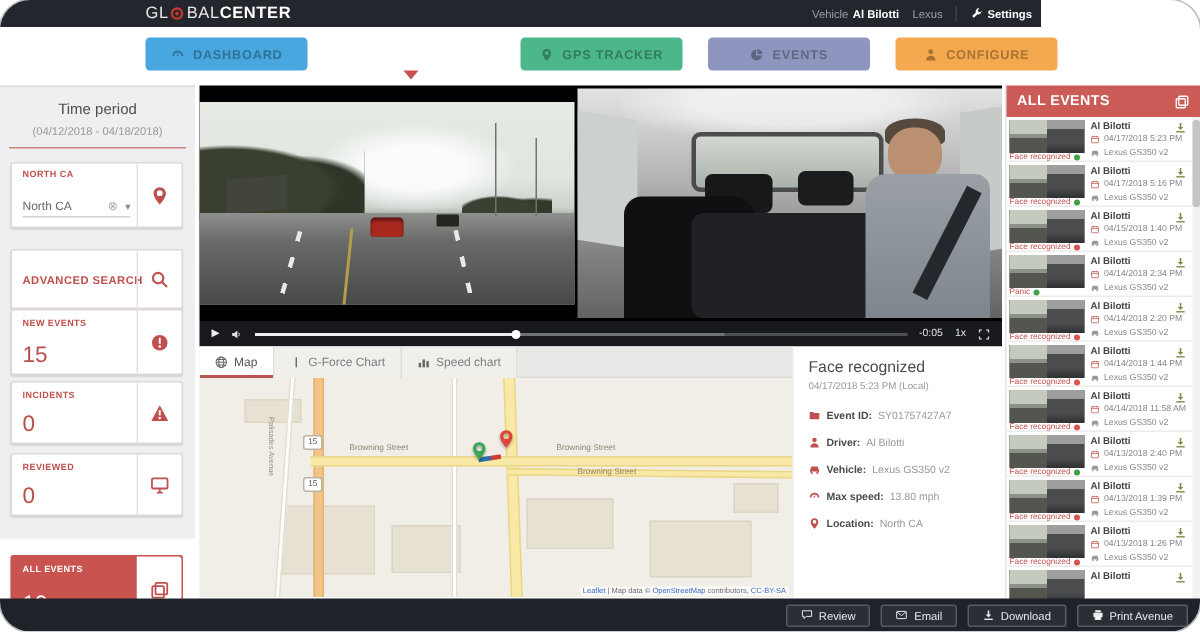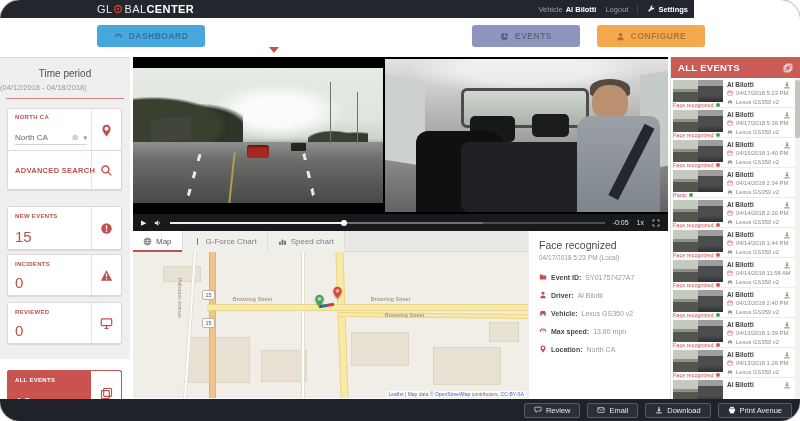--- a/index.html
+++ b/index.html
@@ -26,21 +26,21 @@
            display:flex;align-items:center;justify-content:center;gap:6px;cursor:pointer;}
   .nb-ico{width:9px;height:9px;color:rgba(0,0,0,.32);}
   .nb-label{font-size:8.5px;font-weight:bold;letter-spacing:.5px;color:rgba(0,0,0,.32);}
   .nav-btn.active .nb-label,.nav-btn.active .nb-ico{color:rgba(255,255,255,.88);}
   .nav-caret{position:absolute;left:269px;top:47px;width:0;height:0;
              border:5px solid transparent;border-top:6px solid #c9504e;}
 
   
   .side{position:absolute;left:0;top:57px;width:130px;height:302px;background:#efeef0;border-top:1px solid #dcdcdc;}
   .tp-title{position:absolute;top:10px;left:0;width:100%;text-align:center;font-size:10px;color:#4f4f4f;}
-  .tp-range{position:absolute;top:25px;left:0;width:100%;font-size:7.5px;color:#9a9a9a;}
+  .tp-range{position:absolute;top:25px;left:0;width:100%;text-align:center;font-size:7.5px;color:#9a9a9a;}
   .tp-div{position:absolute;top:40px;left:6px;right:6px;height:1px;background:#cf817d;}
   .card{position:absolute;left:7px;width:115px;background:#fff;border:1px solid #e0d8d7;
         border-radius:2px;box-shadow:0 1px 1px rgba(0,0,0,.10);}
   .card-icon{position:absolute;right:0;top:0;bottom:0;width:30px;border-left:1px solid #e6e2e1;
              display:flex;align-items:center;justify-content:center;color:#c0504d;}
   .card-icon .ic{width:13px;height:13px;}
   .c-label{position:absolute;top:5px;left:7px;font-size:6px;font-weight:bold;color:#c0504d;letter-spacing:.3px;}
   .c-select{position:absolute;left:7px;bottom:6px;width:72px;display:flex;align-items:center;
             font-size:8px;color:#666;border-bottom:1px solid #d7d2d1;padding-bottom:2px;}
   .c-select .clr{margin-left:auto;color:#a9a9a9;font-size:8px;}
@@ -193,41 +193,49 @@
             <circle cx="6" cy="6" r="1.5" fill="#c0392b"></circle>
           </svg>
         </span>
       <span class="l2">BAL</span>
       <span class="l3">CENTER</span>
     </div>
     <div class="hdr-right">
       <span>
         <span>Vehicle</span><span class="uname">Al Bilotti</span>
       </span>
-      <span style="cursor:pointer;">Logout</span>
+      <span style="cursor:pointer;">Lexus</span>
       <span class="hdr-sep"></span>
       <span class="hdr-settings" style="cursor:pointer;">
         <span class="ic">
             <svg viewBox="0 0 12 12" fill="currentColor">
               <path d="M10.9 3.1a3 3 0 0 1-3.9 3.6L3.4 10.3 1.7 8.6l3.6-3.6A3 3 0 0 1 8.9 1l-1.7 1.7 1.1 2 2-0.5z"></path>
             </svg>
           </span>
         <span>Settings</span>
       </span>
     </div>
   </div>
 
   <div class="nav-btn" style="left: 97px; background: rgb(71, 167, 222);">
     <span class="nb-ico">
         <svg viewBox="0 0 12 12" fill="currentColor">
           <path d="M6 2.2A4.8 4.8 0 0 0 1.2 7h1.7A3.1 3.1 0 0 1 6 3.9 3.1 3.1 0 0 1 9.1 7h1.7A4.8 4.8 0 0 0 6 2.2z"></path>
           <rect x="5.5" y="4.8" width="1" height="2.6" rx=".5" transform="rotate(38 6 6)"></rect>
         </svg>
       </span>
     <span class="nb-label">DASHBOARD</span>
+  </div>
+  <div class="nav-btn" style="left: 347px; background: rgb(75, 183, 139);">
+    <span class="nb-ico">
+        <svg viewBox="0 0 12 12" fill="currentColor">
+          <path d="M6 .8C3.9.8 2.2 2.5 2.2 4.6 2.2 7.4 6 11.4 6 11.4s3.8-4 3.8-6.8C9.8 2.5 8.1.8 6 .8zm0 5.4a1.8 1.8 0 1 1 0-3.6 1.8 1.8 0 0 1 0 3.6z"></path>
+        </svg>
+      </span>
+    <span class="nb-label">GPS TRACKER</span>
   </div>
   <div class="nav-btn" style="left: 472px; background: rgb(142, 150, 192);">
     <span class="nb-ico">
         <svg viewBox="0 0 12 12" fill="currentColor">
           <path d="M5.4 1.3A4.9 4.9 0 1 0 10.7 6.6H5.4Z"></path>
           <path d="M6.6.9v4.5h4.5A4.7 4.7 0 0 0 6.6.9Z"></path>
         </svg>
       </span>
     <span class="nb-label">EVENTS</span>
   </div>
@@ -256,21 +264,21 @@
       </div>
       <div class="card-icon">
         <span class="ic">
             <svg viewBox="0 0 12 12" fill="currentColor">
               <path d="M6 .8C3.9.8 2.2 2.5 2.2 4.6 2.2 7.4 6 11.4 6 11.4s3.8-4 3.8-6.8C9.8 2.5 8.1.8 6 .8zm0 5.4a1.8 1.8 0 1 1 0-3.6 1.8 1.8 0 0 1 0 3.6z"></path>
             </svg>
           </span>
       </div>
     </div>
 
-    <div class="card" style="top:92px;height:40px;">
+    <div class="card" style="top:108px;height:40px;">
       <div class="c-search-label">ADVANCED SEARCH</div>
       <div class="card-icon">
         <span class="ic">
             <svg viewBox="0 0 12 12" fill="none" stroke="currentColor" stroke-width="1.3">
               <circle cx="5" cy="5" r="3.2"></circle>
               <path d="m7.5 7.5 3 3"></path>
             </svg>
           </span>
       </div>
     </div>

